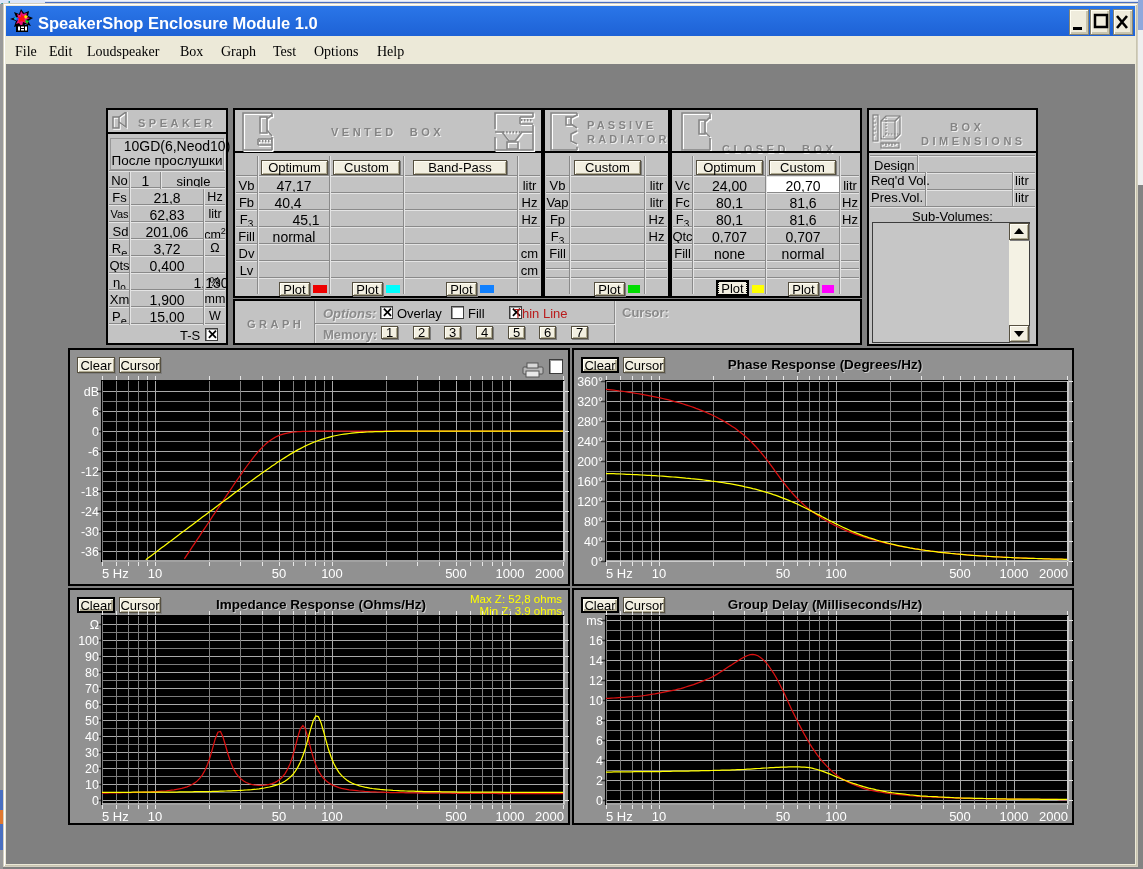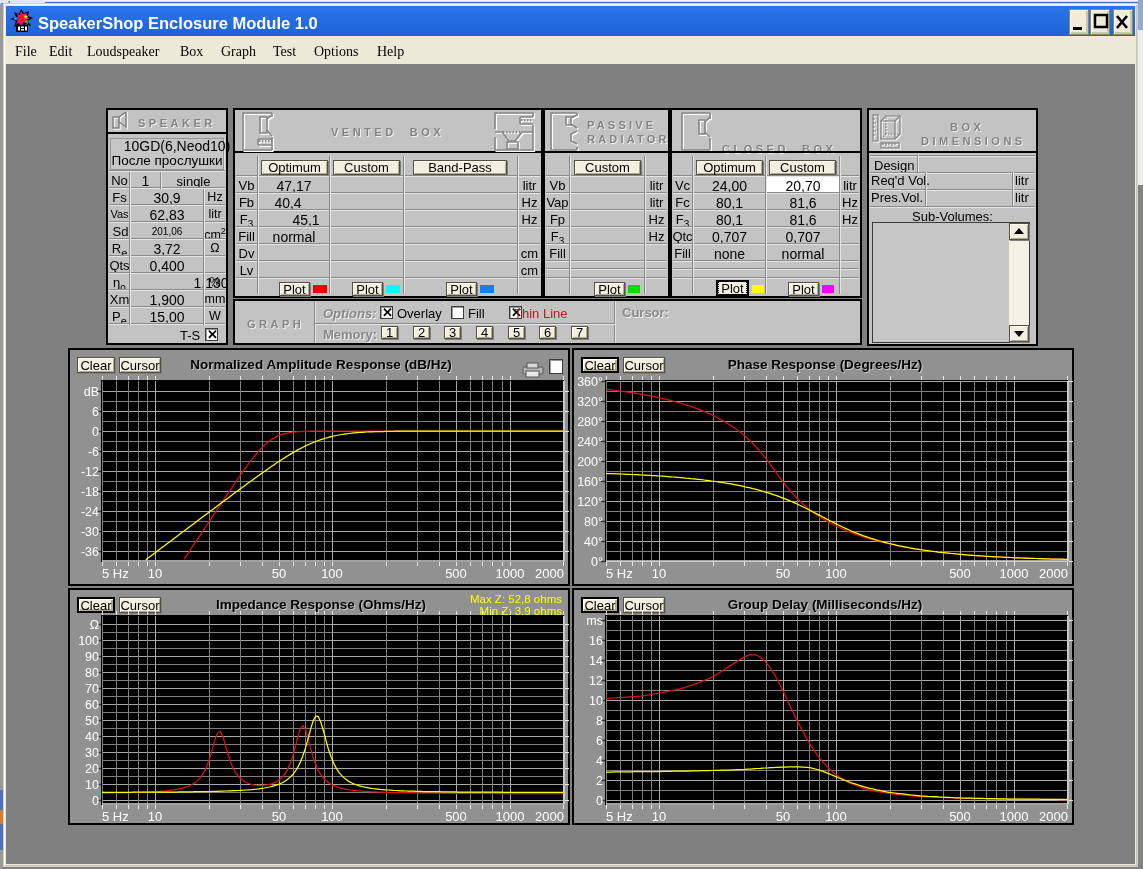--- a/index.html
+++ b/index.html
@@ -87,27 +87,27 @@
 <path d="M8 5 L15 0 V15 L8 10" fill="none" stroke="#808080" stroke-width="1.5"></path>
 </svg>
     <div class="ptitle" style="left:30px;top:7px;">SPEAKER</div>
     <div class="abs" style="left:2px;top:28px;width:114px;height:32px;background:#C6C6C6;border:1px solid #989898;box-shadow:1px 1px 0 #e4e4e4;"></div>
     <div class="abs" style="left:2px;top:29px;width:134px;text-align:center;font-size:14px;line-height:14px;white-space:nowrap;">10GD(6,Neod10)</div>
     <div class="abs" style="left:2px;top:44px;width:114px;text-align:center;font-size:13.5px;line-height:13.5px;white-space:nowrap;">После прослушки</div>
     <div class="abs" style="left:1px;top:64px;width:21px;text-align:center;font-size:13px;line-height:13px;white-space:nowrap;">No</div>
     <div class="abs" style="left:22px;top:64px;width:31px;text-align:center;font-size:14px;line-height:14px;white-space:nowrap;">1</div>
     <div class="abs" style="left:53px;top:65px;width:65px;text-align:center;font-size:13px;line-height:13px;white-space:nowrap;">single</div>
     <div class="abs" style="left:1px;top:81px;width:21px;text-align:center;font-size:13px;line-height:13px;white-space:nowrap;">Fs</div>
-    <div class="abs" style="left:22px;top:81px;width:74px;text-align:center;font-size:14px;line-height:14px;white-space:nowrap;">30,9</div>
+    <div class="abs" style="left:22px;top:81px;width:74px;text-align:center;font-size:14px;line-height:14px;white-space:nowrap;">21,8</div>
     <div class="abs" style="left:96px;top:81px;width:22px;text-align:center;font-size:12.5px;line-height:12.5px;white-space:nowrap;">Hz</div>
     <div class="abs" style="left:1px;top:98px;width:21px;text-align:center;font-size:11px;line-height:13px;white-space:nowrap;">Vas</div>
     <div class="abs" style="left:22px;top:98px;width:74px;text-align:center;font-size:14px;line-height:14px;white-space:nowrap;">62,83</div>
     <div class="abs" style="left:96px;top:98px;width:22px;text-align:center;font-size:12.5px;line-height:12.5px;white-space:nowrap;">litr</div>
     <div class="abs" style="left:1px;top:115px;width:23px;text-align:center;font-size:13px;line-height:13px;white-space:nowrap;">Sd</div>
-    <div class="abs" style="left:22px;top:115px;width:74px;text-align:center;font-size:10px;line-height:14px;white-space:nowrap;">201,06</div>
+    <div class="abs" style="left:22px;top:115px;width:74px;text-align:center;font-size:14px;line-height:14px;white-space:nowrap;">201,06</div>
     <div class="abs" style="left:96px;top:115px;width:22px;text-align:center;font-size:12.5px;line-height:12.5px;white-space:nowrap;">cm<sup style="font-size:9px">2</sup></div>
     <div class="abs" style="left:1px;top:132px;width:21px;text-align:center;font-size:13px;line-height:13px;white-space:nowrap;">R<sub style="font-size:11px">e</sub></div>
     <div class="abs" style="left:22px;top:132px;width:74px;text-align:center;font-size:14px;line-height:14px;white-space:nowrap;">3,72</div>
     <div class="abs" style="left:96px;top:132px;width:22px;text-align:center;font-size:12.5px;line-height:12.5px;white-space:nowrap;">Ω</div>
     <div class="abs" style="left:1px;top:149px;width:21px;text-align:center;font-size:13px;line-height:13px;white-space:nowrap;">Qts</div>
     <div class="abs" style="left:22px;top:149px;width:74px;text-align:center;font-size:14px;line-height:14px;white-space:nowrap;">0,400</div>
     <div class="abs" style="left:96px;top:149px;width:22px;text-align:center;font-size:12.5px;line-height:12.5px;white-space:nowrap;"></div>
     <div class="abs" style="left:1px;top:166px;width:21px;text-align:center;font-size:13px;line-height:13px;white-space:nowrap;">η<sub style="font-size:10px">o</sub></div>
     <div class="abs" style="left:22px;top:166px;width:74px;text-align:center;font-size:14px;line-height:14px;white-space:nowrap;margin-left:44px;">1,130</div>
     <div class="abs" style="left:96px;top:166px;width:22px;text-align:center;font-size:12.5px;line-height:12.5px;white-space:nowrap;">%</div>
@@ -391,21 +391,20 @@
     <div class="btn" style="left:209px;top:25px;width:17px;height:13px;font-size:13px;">3</div>
     <div class="btn" style="left:241px;top:25px;width:17px;height:13px;font-size:13px;">4</div>
     <div class="btn" style="left:273px;top:25px;width:17px;height:13px;font-size:13px;">5</div>
     <div class="btn" style="left:304px;top:25px;width:17px;height:13px;font-size:13px;">6</div>
     <div class="btn" style="left:336px;top:25px;width:17px;height:13px;font-size:13px;">7</div>
     <div class="abs" style="left:387px;top:5px;font-size:13px;line-height:13px;color:#8a8a8a;font-weight:bold;white-space:nowrap;text-shadow:1px 1px 0 #eee;">Cursor:</div>
   </div>
 <div class="graphpanel" style="left:68px;top:348px;width:502px;height:238px;">
     <div class="btn" style="left:7px;top:7px;width:38px;height:16px;font-size:13px;">Clear</div>
     <div class="btn" style="left:49px;top:7px;width:42px;height:16px;font-size:13px;">Cursor</div>
-    <div class="gtitle" style="left:0;top:7px;width:502px;text-align:center;">Normalized Amplitude Response (dB/Hz)</div>
     <svg style="left:450px;top:10px" width="50" height="20" viewBox="0 0 50 20">
 <rect x="3" y="7" width="20" height="7" rx="1" fill="#b8b8b8" stroke="#555" stroke-width="1"></rect>
 <rect x="7" y="3" width="11" height="5" fill="#d8d8d8" stroke="#555" stroke-width="1"></rect>
 <rect x="6" y="11" width="13" height="6" fill="#e8e8e8" stroke="#555" stroke-width="1"></rect>
 </svg>
 <div class="abs" style="left:479px;top:9px;width:14px;height:15px;background:#fff;border:1px solid #3c3c3c;box-shadow:inset 1px 1px 0 #9a9a9a;"></div>
     <svg style="left:-2px;top:-2px" width="506" height="242" viewBox="0 0 506 242">
       <rect x="33" y="32" width="463" height="182" fill="#000"></rect>
       <path d="M34 53.5 H495 M34 73.5 H495 M34 93.5 H495 M34 113.5 H495 M34 133.5 H495 M34 153.5 H495 M34 173.5 H495 M34 193.5 H495 " stroke="#7d7d7d" stroke-width="1"></path>
       <path d="M34 43.5 H495 M34 63.5 H495 M34 83.5 H495 M34 103.5 H495 M34 123.5 H495 M34 143.5 H495 M34 163.5 H495 M34 183.5 H495 M34 203.5 H495 " stroke="#a9a9a9" stroke-width="1"></path>

